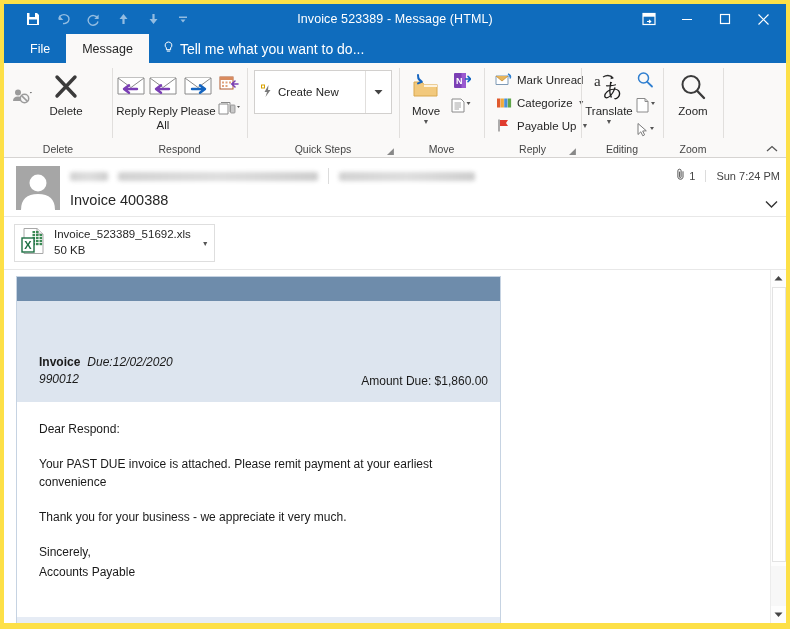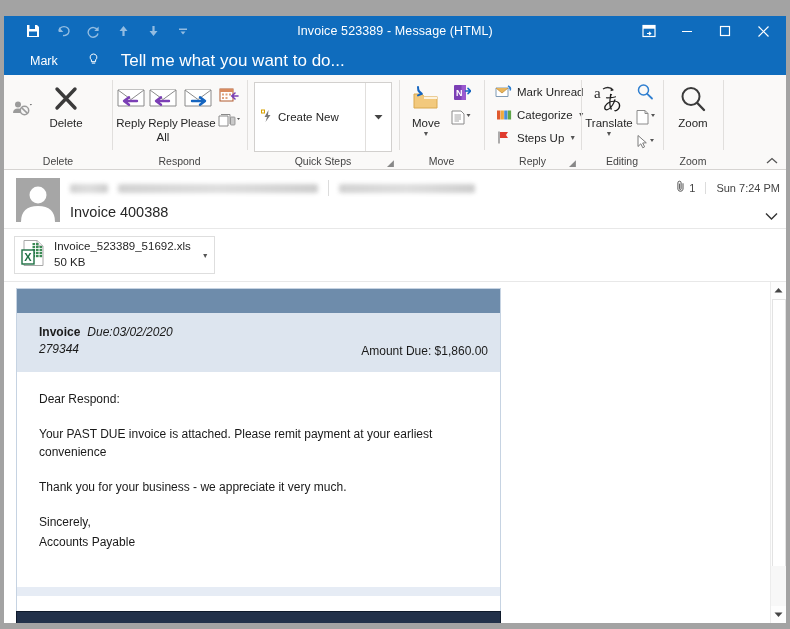--- a/index.html
+++ b/index.html
@@ -5,22 +5,22 @@
   * { box-sizing: border-box; margin: 0; padding: 0; }
   html, body {
     width: 790px; height: 629px;
     font-family: "Liberation Sans", sans-serif;
     background: #0a5bb5;
     overflow: hidden;
   }
   #app {
     position: relative;
     width: 790px; height: 629px;
-    background: #a3a3a3;
-    padding: 16px 4px 6px 4px;
+    background: #fde047;
+    padding: 4px 4px 6px 4px;
     display: flex; flex-direction: column;
   }
 
   
   .titlebar {
     height: 30px; flex: 0 0 30px;
     background: #0f6cbd;
     display: flex; align-items: center;
     position: relative;
     color: #ffffff;
@@ -56,23 +56,23 @@
   }
   .tab {
     height: 29px; padding: 0 16px;
     display: flex; align-items: center;
     font-size: 12.5px; color: #ffffff;
   }
   .tab.active {
     background: #faf9f8; color: #262626;
   }
   .tellme {
-    display: flex; align-items: center; gap: 22px;
+    display: flex; align-items: center; gap: 6px;
     padding: 0 10px 0 14px; height: 29px;
-    font-size: 17px; color: #ffffff;
+    font-size: 14px; color: #ffffff;
   }
 
   
   .ribbon {
     flex: 0 0 94px;
     background: #faf9f8;
     display: flex;
     position: relative;
     border-bottom: 1px solid #d6d4d2;
   }
@@ -109,21 +109,21 @@
     height: 21px; padding: 0 4px;
     font-size: 11.5px; color: #262626; white-space: nowrap;
   }
   .smallbtn .ico { width: 17px; height: 17px; display: flex; align-items: center; justify-content: center; }
   .caret { font-size: 7px; color: #555; }
 
   .iconcol { display: flex; flex-direction: column; padding-top: 5px; gap: 3px; align-items: center; }
   .icobox { width: 24px; height: 22px; display: flex; align-items: center; justify-content: center; }
 
   .qsbox {
-    width: 138px; height: 70px; margin-top: 4px;
+    width: 138px; height: 44px; margin-top: 4px;
     border: 1px solid #d2d0ce; background: #fff;
     display: flex; align-items: stretch;
   }
   .qsbox .qsitem {
     flex: 1; display: flex; align-items: center; gap: 5px;
     padding: 0 6px; font-size: 11.5px; color: #262626;
   }
   .qsbox .qsdd {
     width: 26px; border-left: 1px solid #e1dfdd;
     display: flex; align-items: center; justify-content: center;
@@ -190,21 +190,21 @@
   .bodyscroll { flex: 1; padding: 6px 0 0 12px; overflow: hidden; }
 
   
   .invoice { width: 485px; border: 1px solid #c6d3e2; border-bottom: none; }
   .inv-topbar { height: 24px; background: #6e8cab; }
   .inv-info {
     background: #dde5ef; padding: 11px 12px 13px 22px;
     display: flex; justify-content: space-between; align-items: flex-start;
   }
   .inv-left { font-size: 12px; color: #1a1a1a; line-height: 1.45; }
-  .inv-left .l1 { display: flex; gap: 7px; }
+  .inv-left .l1 { display: flex; gap: 7px; margin-top: 42px; }
   .inv-left b { font-weight: bold; }
   .inv-left i { font-style: italic; }
   .inv-amount { font-size: 12px; color: #1a1a1a; align-self: flex-end; padding-bottom: 1px; }
   .inv-body { background: #fff; padding: 18px 14px 10px 22px; }
   .inv-body p { font-size: 12px; color: #1a1a1a; line-height: 1.5; margin-bottom: 17px; max-width: 400px; }
   .inv-body p:last-child { margin-bottom: 0; }
   .inv-spacer { height: 26px; background: #fff; }
   .inv-thin { height: 9px; background: #e6ecf5; }
   .inv-gap { height: 15px; background: #fff; }
   .inv-footer { height: 23px; background: #22314a; border: 1px solid #0f1a2b; }
@@ -291,21 +291,22 @@
       </div>
       <div class="win-btn close">
         <svg width="13" height="13" viewBox="0 0 13 13">
             <path d="M1.5 1.5 L11.5 11.5 M11.5 1.5 L1.5 11.5" stroke="#fff" stroke-width="1.2"></path>
           </svg>
       </div>
     </div>
   </div>
 
   <div class="tabstrip">
-    <div class="tab">Mark</div>
+    <div class="tab">File</div>
+    <div class="tab active">Message</div>
     <div class="tellme">
       <span>
         <svg width="11" height="13" viewBox="0 0 11 13">
             <path d="M5.5 1 A3.3 3.3 0 0 1 7.6 6.9 L7.6 8.7 L3.4 8.7 L3.4 6.9 A3.3 3.3 0 0 1 5.5 1 Z" stroke="#fff" stroke-width="1" fill="none"></path>
             <rect x="3.8" y="9.6" width="3.4" height="1" fill="#fff"></rect>
           </svg>
       </span>
       <span>Tell me what you want to do...</span>
     </div>
   </div>
@@ -488,21 +489,21 @@
             <span>Categorize</span>
             <span class="caret">▼</span>
           </div>
           <div class="smallbtn">
             <span class="ico">
               <svg width="15" height="15" viewBox="0 0 15 15">
                 <path d="M3 1.5 L3 13.5" stroke="#8a8a8a" stroke-width="1.4"></path>
                 <path d="M4 2 L12 2 L10 5 L12 8 L4 8 Z" fill="#e03b2e"></path>
               </svg>
             </span>
-            <span>Steps Up</span>
+            <span>Payable Up</span>
             <span class="caret">▼</span>
           </div>
         </div>
       </div>
       <div class="rgroup-label">
         <span>Reply</span>
         <span class="dlg">◢</span>
       </div>
     </div>
 
@@ -642,23 +643,23 @@
     </div>
 
     <div class="bodyarea">
       <div class="bodyscroll">
         <div class="invoice">
           <div class="inv-topbar"></div>
           <div class="inv-info">
             <div class="inv-left">
               <div class="l1">
                 <b>Invoice</b>
-                <i>Due:03/02/2020</i>
+                <i>Due:12/02/2020</i>
               </div>
-              <div><i>279344</i></div>
+              <div><i>990012</i></div>
             </div>
             <div class="inv-amount">Amount Due: $1,860.00</div>
           </div>
           <div class="inv-body">
             <p>Dear Respond:</p>
             <p>Your PAST DUE invoice is attached. Please remit payment at your earliest convenience</p>
             <p>Thank you for your business - we appreciate it very much.</p>
             <p>Sincerely,</p>
             <p style="margin-top:-15px">Accounts Payable</p>
           </div>

